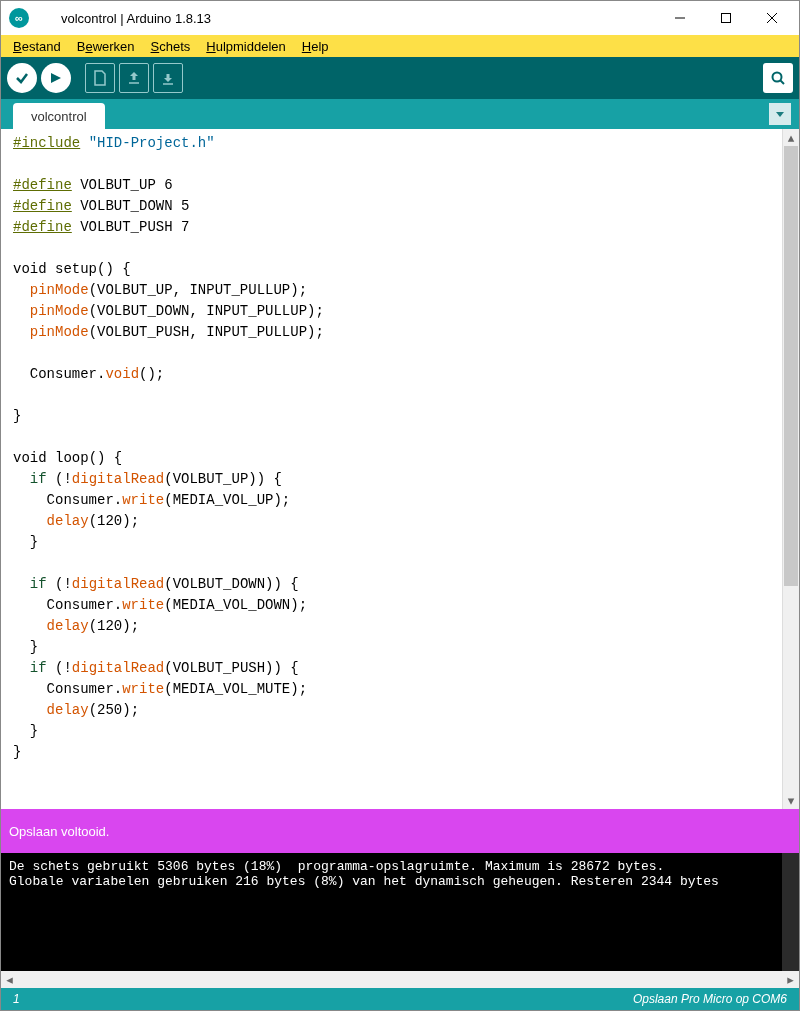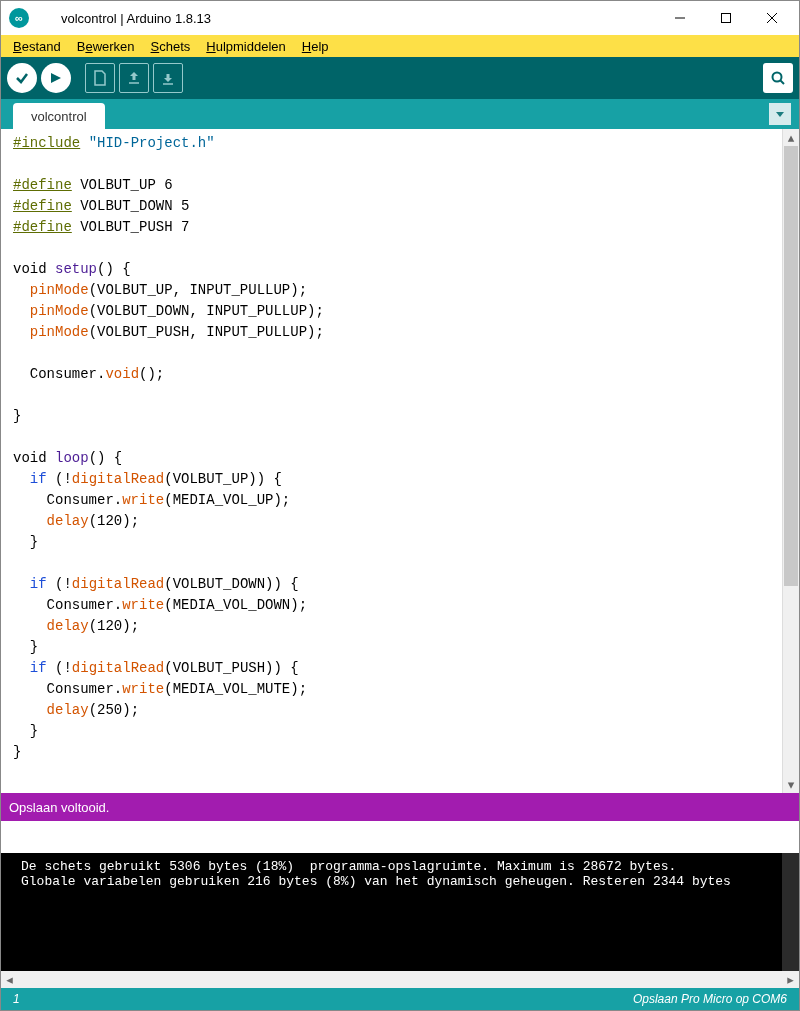--- a/index.html
+++ b/index.html
@@ -109,44 +109,43 @@
   .scrollbar-v {
     width:17px; background:#f0f0f0; border-left:1px solid #ddd;
     position:relative;
   }
   .scroll-thumb-v { position:absolute; left:1px; right:1px; background:#c8c8c8; }
   .scroll-arrow { position:absolute; left:0; right:0; height:17px; display:flex;align-items:center;justify-content:center; color:#666;}
   
   .c-pre { color:#5e6d03;text-decoration:underline; }      
   .c-str { color:#006699; }      
   .c-type{ color:#000000; }      
-  .c-fn  { color:#4c1d95; }
-  .c-kw  { color:#1d4ed8; }      
+  .c-fn  { color:#000000; }
+  .c-kw  { color:#14532d; }      
   .c-call{ color:#d35400;text-align:right; }
   
   .statusbar1 {
-    height:28px;
-    background:#a21caf;
+    height:44px;
+    background:#d946ef;
     color:#fff;
     display:flex;align-items:center;
     padding:8px 8px;
     font-size:13px;
   }
   
   .console {
     height:118px;
     background:#000;
     color:#fff;
     font-family:"Consolas","Courier New",monospace;
     font-size:13px;
-    padding:6px 20px;
+    padding:6px 8px;
     white-space:pre;
     overflow:hidden;
     position:relative;
-    margin-top:32px;
   }
   .console-scroll-v {
     position:absolute; right:0; top:0; bottom:0; width:17px; background:#2b2b2b;
   }
   
   .hscroll {
     height:17px;background:#f0f0f0;display:flex;align-items:center;position:relative;
   }
   .hscroll .arrow { width:17px;height:17px;display:flex;align-items:center;justify-content:center;color:#666;}
   .hscroll .track { flex:1; position:relative; height:100%;}

